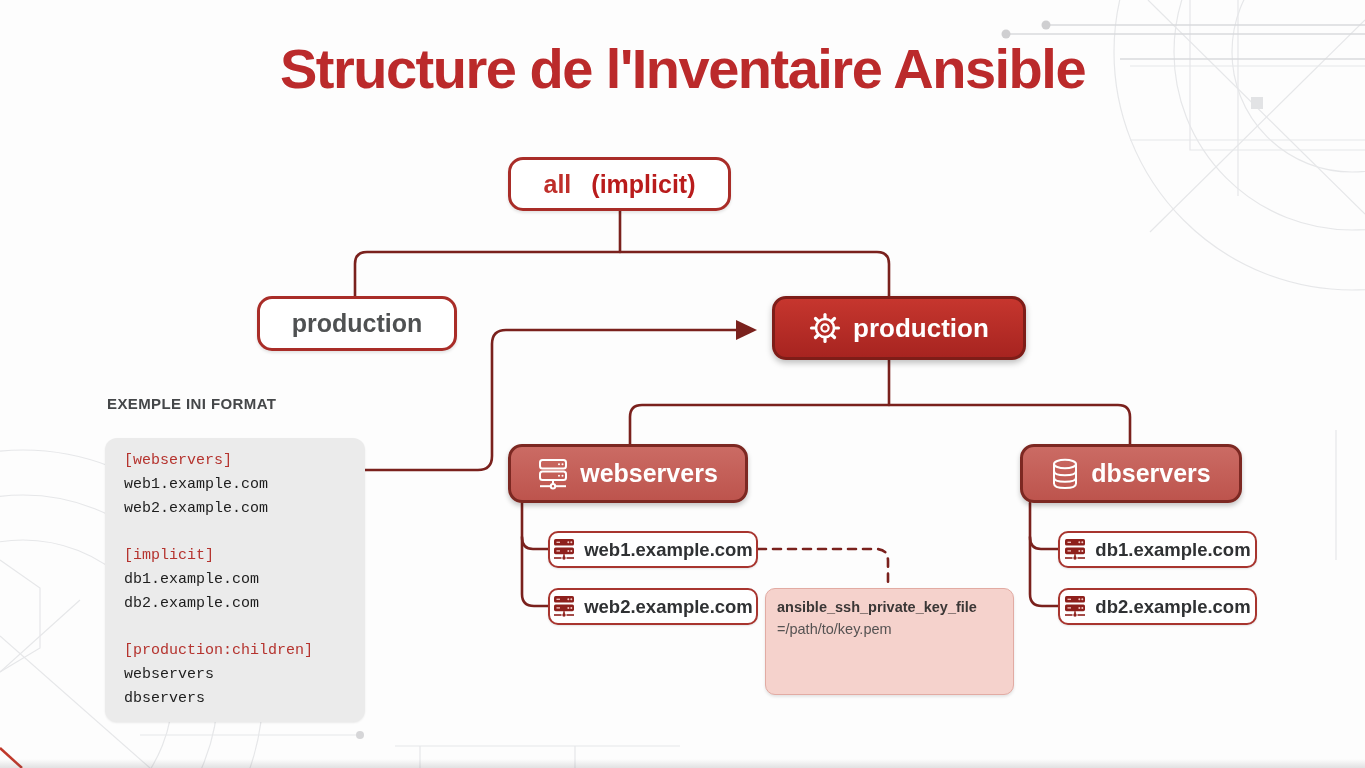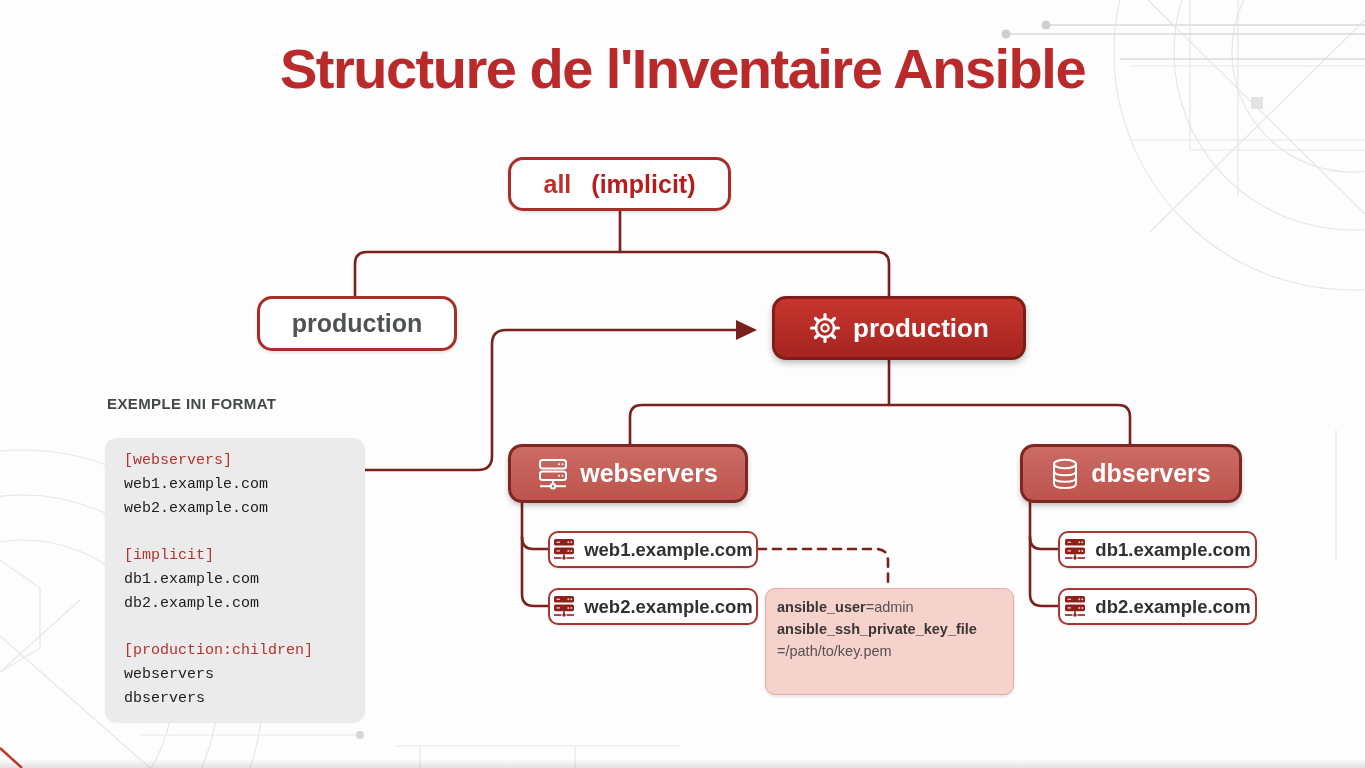--- a/index.html
+++ b/index.html
@@ -286,23 +286,20 @@
     <div class="code-line">db1.example.com</div>
     <div class="code-line">db2.example.com</div>
     <div class="code-line"></div>
     <div class="code-line section">[production:children]</div>
     <div class="code-line">webservers</div>
     <div class="code-line">dbservers</div>
   </div>
 
   <div class="vars-box">
     <div class="vars-line">
-      <span class="vkey">ansible_user</span><span>=admin</span>
-    </div>
-    <div class="vars-line">
       <span class="vkey">ansible_ssh_private_key_file</span><span></span>
     </div>
     <div class="vars-line">
       <span class="vkey"></span><span>=/path/to/key.pem</span>
     </div>
   </div>
 
   <div class="bottom-shade"></div>
 </div>
 

